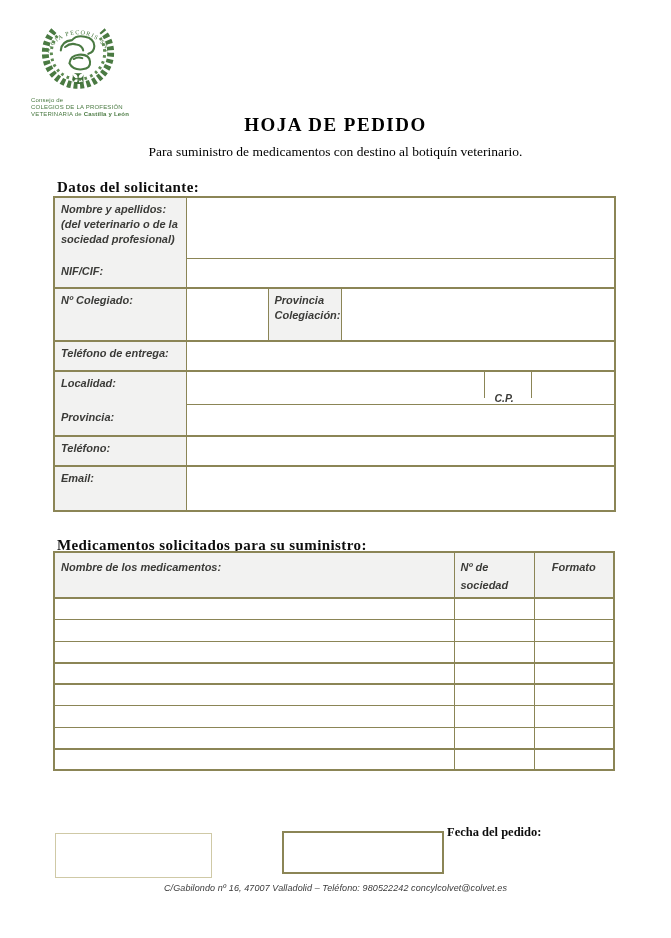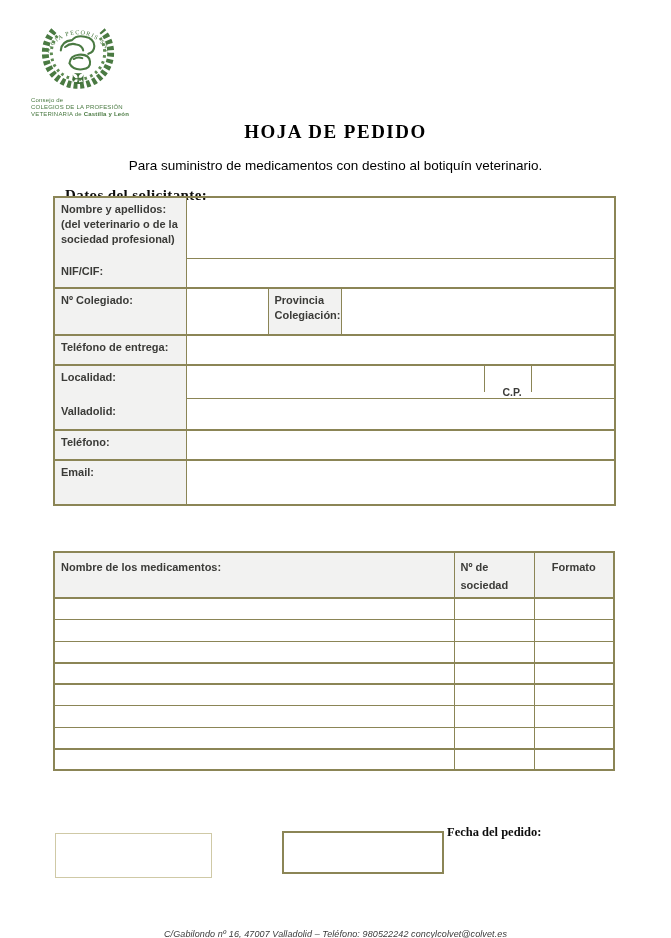--- a/index.html
+++ b/index.html
@@ -22,40 +22,40 @@
   }
   
   .logo{position:absolute;left:31px;top:10px;width:130px;}
   .logo svg{display:block;margin-left:4px;}
   .logo-caption{margin-top:1px;font-size:6px;line-height:7px;color:var(--green);letter-spacing:.2px;}
   .logo-caption .cap-line{display:block;}
   .logo-caption b{font-weight:bold;}
   
   .title-block{position:absolute;left:0;top:106px;width:100%;text-align:center;color:#000;}
   .doc-title{
-    margin:15px;font-family:"Liberation Serif",serif;font-weight:bold;
+    margin:8px;font-family:"Liberation Serif",serif;font-weight:bold;
     font-size:19px;letter-spacing:1.5px;
   }
   .doc-subtitle{
-    margin:3px 0 0 0;font-family:Liberation Sans, sans-serif;
+    margin:3px 0 0 0;font-family:Liberation Serif, serif;
     font-size:13.5px;
   }
   
   .section-title{
-    position:absolute;left:53px;margin:12px;
+    position:absolute;left:53px;margin:4px;
     font-family:"Liberation Serif",serif;font-weight:bold;
     font-size:15px;letter-spacing:.4px;color:#0d0d0d;
   }
   #sec1{top:175px;}
   #sec2{top:533px;}
   
   table{border-collapse:collapse;table-layout:fixed;position:absolute;left:53px;}
   table.datos{top:196px;width:561px;}
   table.meds{top:551px;width:560px;}
-  td{border:2px solid var(--olive);border-left-width:1px;border-right-width:1px;padding:4px 6px;vertical-align:top;}
+  td{border:2px solid var(--olive);border-left-width:1px;border-right-width:1px;padding:4px 6px;vertical-align:top;font-style:italic;}
   table.datos{border:2px solid var(--olive);}
   table.meds{border:2px solid var(--olive);}
   td.label{background:var(--label-bg);}
   .lbl{font-size:11px;font-weight:bold;color:var(--label-ink);line-height:1.35;}
   td.rel{position:relative;}
   .abs-label{position:absolute;left:6px;}
   .bb-thin{border-bottom-width:1px;}
   .bt-thin{border-top-width:1px;}
   
   .cp-line{position:absolute;top:-1px;width:0;height:27px;border-left:1px solid var(--olive);}
@@ -71,21 +71,21 @@
   .sig-label{
     position:absolute;margin:0;
     font-family:"Liberation Serif",serif;font-weight:bold;font-size:12.5px;color:#0d0d0d;
   }
   #firma-label{left:55px;top:802px;}
   #fecha-label{left:447px;top:825px;}
   .sig-box{position:absolute;background:#fff;}
   #firma-box{left:55px;top:833px;width:157px;height:45px;border:1px solid var(--olive-light);}
   #fecha-box{left:282px;top:831px;width:162px;height:43px;border:2px solid var(--olive);}
   .contact-line{
-    position:absolute;left:0;top:929px;width:100%;text-align:center;
+    position:absolute;left:0;top:883px;width:100%;text-align:center;
     font-style:italic;font-size:9px;color:#3a3a3a;letter-spacing:.1px;
   }
 </style>
 </head>
 <body>
 
 <div class="page">
 
   <div class="logo">
     <svg width="86" height="86" viewBox="0 0 100 100">
@@ -135,46 +135,46 @@
       <td class="label rel" rowspan="2">
         <div class="lbl">Nombre y apellidos:</div>
         <div class="lbl">(del veterinario o de la sociedad profesional)</div>
         <div class="lbl abs-label" style="top:66px">NIF/CIF:</div>
       </td>
       <td colspan="3" class="bb-thin"></td>
     </tr>
     <tr style="height:30px">
       <td colspan="3" class="bt-thin"></td>
     </tr>
-    <tr style="height:47px">
+    <tr style="height:53px">
       <td class="label">
         <div class="lbl">Nº Colegiado:</div>
       </td>
       <td></td>
       <td class="label">
         <div class="lbl">Provincia Colegiación:</div>
       </td>
       <td></td>
     </tr>
     <tr style="height:30px">
       <td class="label">
         <div class="lbl">Teléfono de entrega:</div>
       </td>
       <td colspan="3"></td>
     </tr>
     <tr style="height:33px">
       <td class="label rel" rowspan="2">
         <div class="lbl">Localidad:</div>
-        <div class="lbl abs-label" style="top:38px">Valladolid:</div>
+        <div class="lbl abs-label" style="top:38px">Provincia:</div>
       </td>
       <td colspan="3" class="rel bb-thin">
         <span></span>
         <span class="cp-line" style="left:297px"></span>
         <span class="cp-line" style="left:344px"></span>
-        <span class="cp-text" style="left:316px">C.P.</span>
+        <span class="cp-text" style="left:308px">C.P.</span>
         <span class="cp-text" style="left:350px"></span>
       </td>
     </tr>
     <tr style="height:32px">
       <td colspan="3" class="bt-thin"></td>
     </tr>
     <tr style="height:30px">
       <td class="label">
         <div class="lbl">Teléfono:</div>
       </td>
@@ -182,20 +182,21 @@
     </tr>
     <tr style="height:45px">
       <td class="label">
         <div class="lbl">Email:</div>
       </td>
       <td colspan="3"></td>
     </tr>
   </tbody>
     </table>
 
+  <h2 class="section-title" id="sec2">Medicamentos solicitados para su suministro:</h2>
 
   <table class="meds">
     <colgroup>
         <col style="width:400px">
         <col style="width:80px">
         <col style="width:80px">
       </colgroup>
     <thead>
       <tr class="head" style="height:46px">
         <td><span class="lbl">Nombre de los medicamentos:</span></td>

